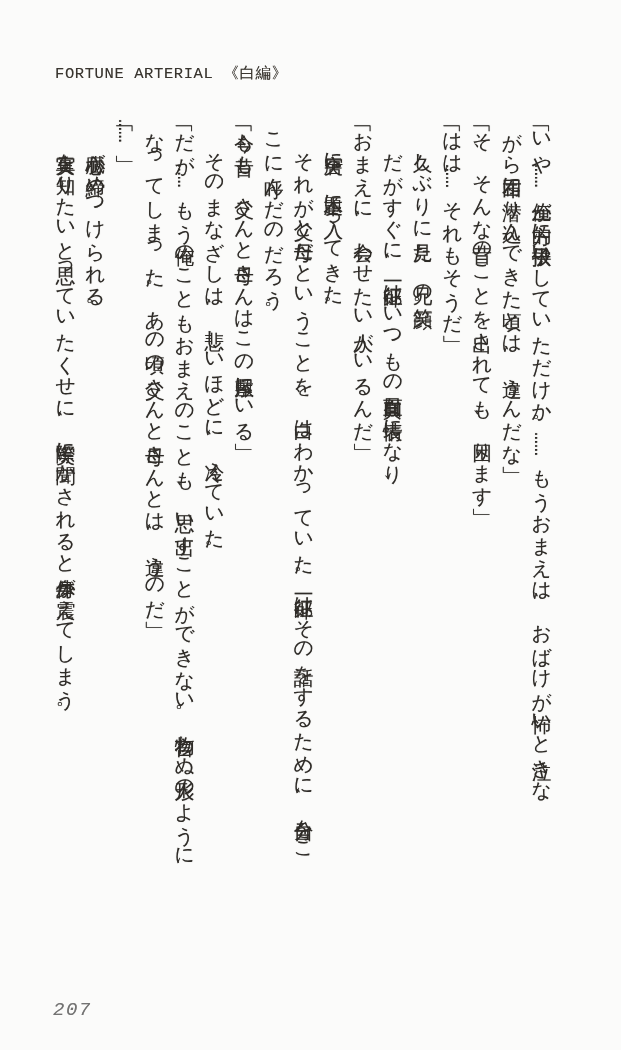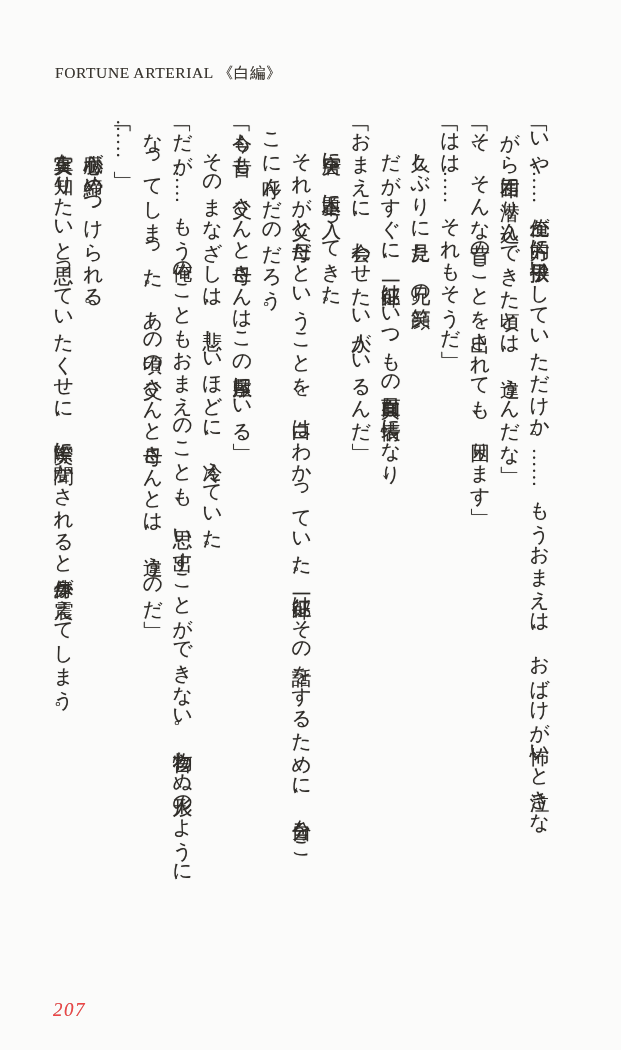--- a/index.html
+++ b/index.html
@@ -6,21 +6,21 @@
     margin: 0;
     padding: 0;
     background: #ffffff;
   }
   .page {
     position: relative;
     width: 621px;
     height: 1050px;
     background: #fbfbfa;
     overflow: hidden;
-    font-family: Liberation Serif, serif;
+    font-family: Liberation Mono, monospace;
   }
   .running-header {
     position: absolute;
     left: 55px;
     top: 63px;
     font-size: 15.5px;
     letter-spacing: 0.6px;
     color: #39352f;
     white-space: nowrap;
     text-shadow: 0 0 0.6px rgba(57,53,47,0.45);
@@ -45,21 +45,21 @@
   .tline.indent {
     text-indent: 1em;
   }
   .page-number {
     position: absolute;
     left: 53px;
     top: 999px;
     font-style: italic;
     font-size: 19px;
     letter-spacing: 1.5px;
-    color: #ef4444;
+    color: #737373;
     text-shadow: 0 0 0.6px rgba(70,66,60,0.4);
   }
 </style>
 </head>
 <body>
 
 <div class="page">
   <div class="running-header">FORTUNE ARTERIAL 《白編》</div>
 
   <div class="text-block">

